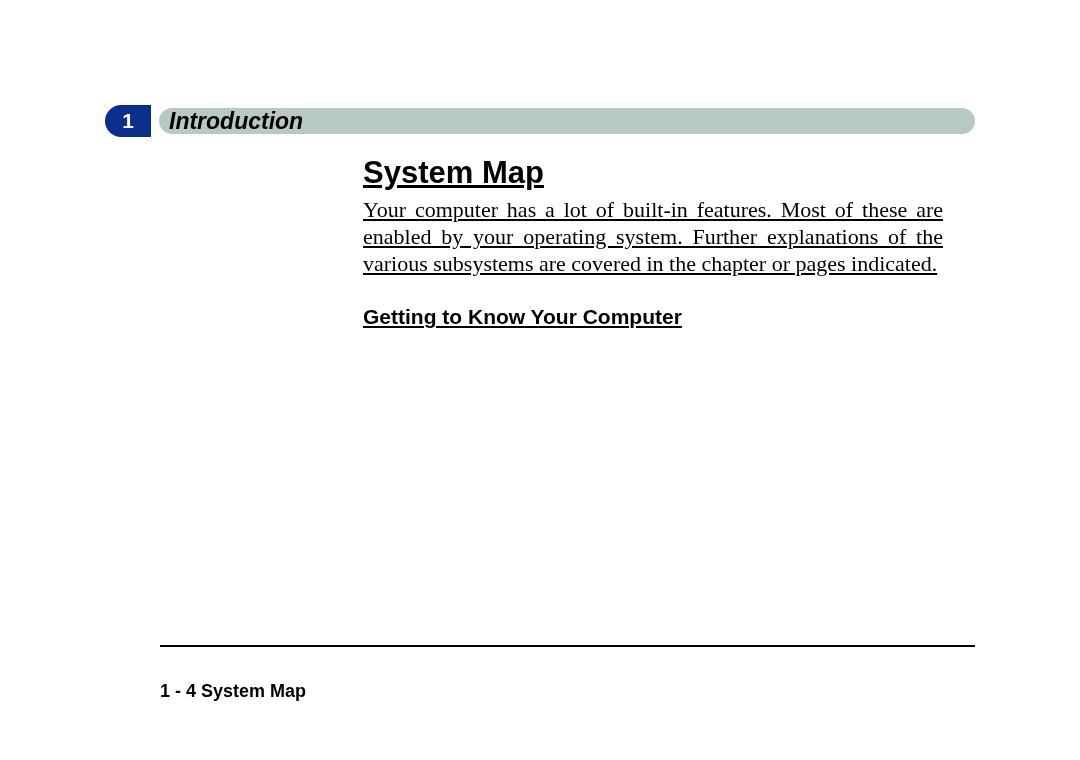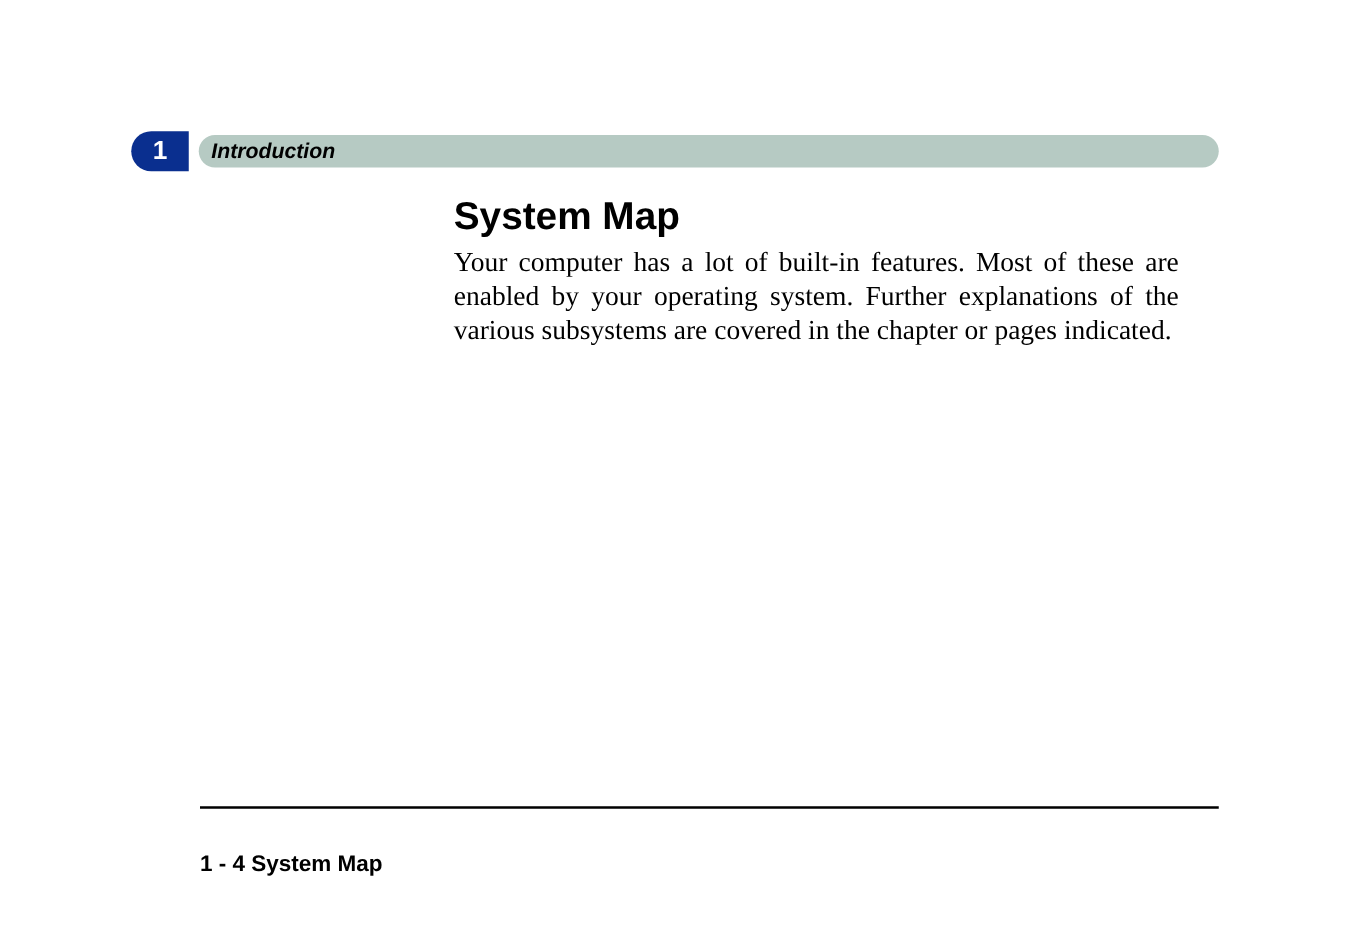--- a/index.html
+++ b/index.html
@@ -44,27 +44,28 @@
       flex: 1;
       height: 26px;
       background: #b6cac3;
       border-radius: 13px;
       display: flex;
       align-items: center;
       padding-left: 10px;
       font-family: Arial, Helvetica, sans-serif;
       font-weight: bold;
       font-style: italic;
-      font-size: 17px;
+      font-size: 23px;
       color: #000000;
       text-align: center;
     }
     .content {
       margin-left: 258px;
       width: 580px;
+      text-decoration: underline;
     }
     .title {
       font-family: Arial, Helvetica, sans-serif;
       font-weight: bold;
       font-size: 31px;
       color: #000000;
       margin-bottom: 6px;
     }
     .paragraph {
       font-size: 22px;
@@ -106,17 +107,18 @@
       <span>1</span>
     </div>
     <div class="header-bar">
       <span>Introduction</span>
     </div>
   </div>
 
   <div class="content">
     <h1 class="title">System Map</h1>
     <p class="paragraph">Your computer has a lot of built-in features. Most of these are enabled by your operating system. Further explanations of the various subsystems are covered in the chapter or pages indicated.</p>
+    <h2 class="subheading">Getting to Know Your Computer</h2>
   </div>
 </div>
 
 <div class="footer-divider"></div>
 <div class="footer-text">1 - 4  System Map</div>
 
 </body></html>

